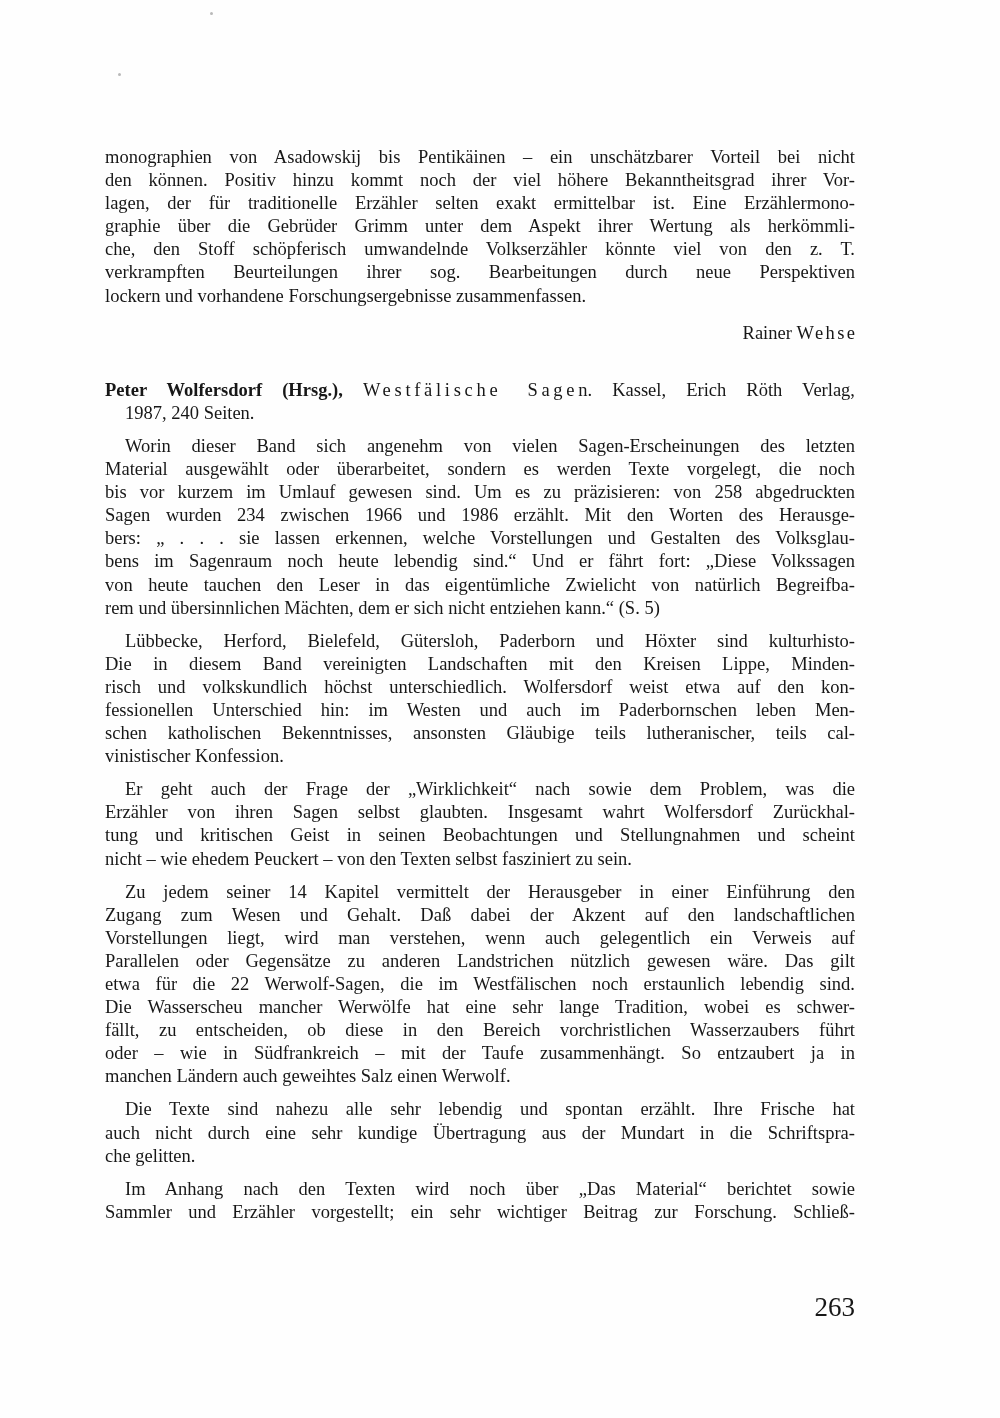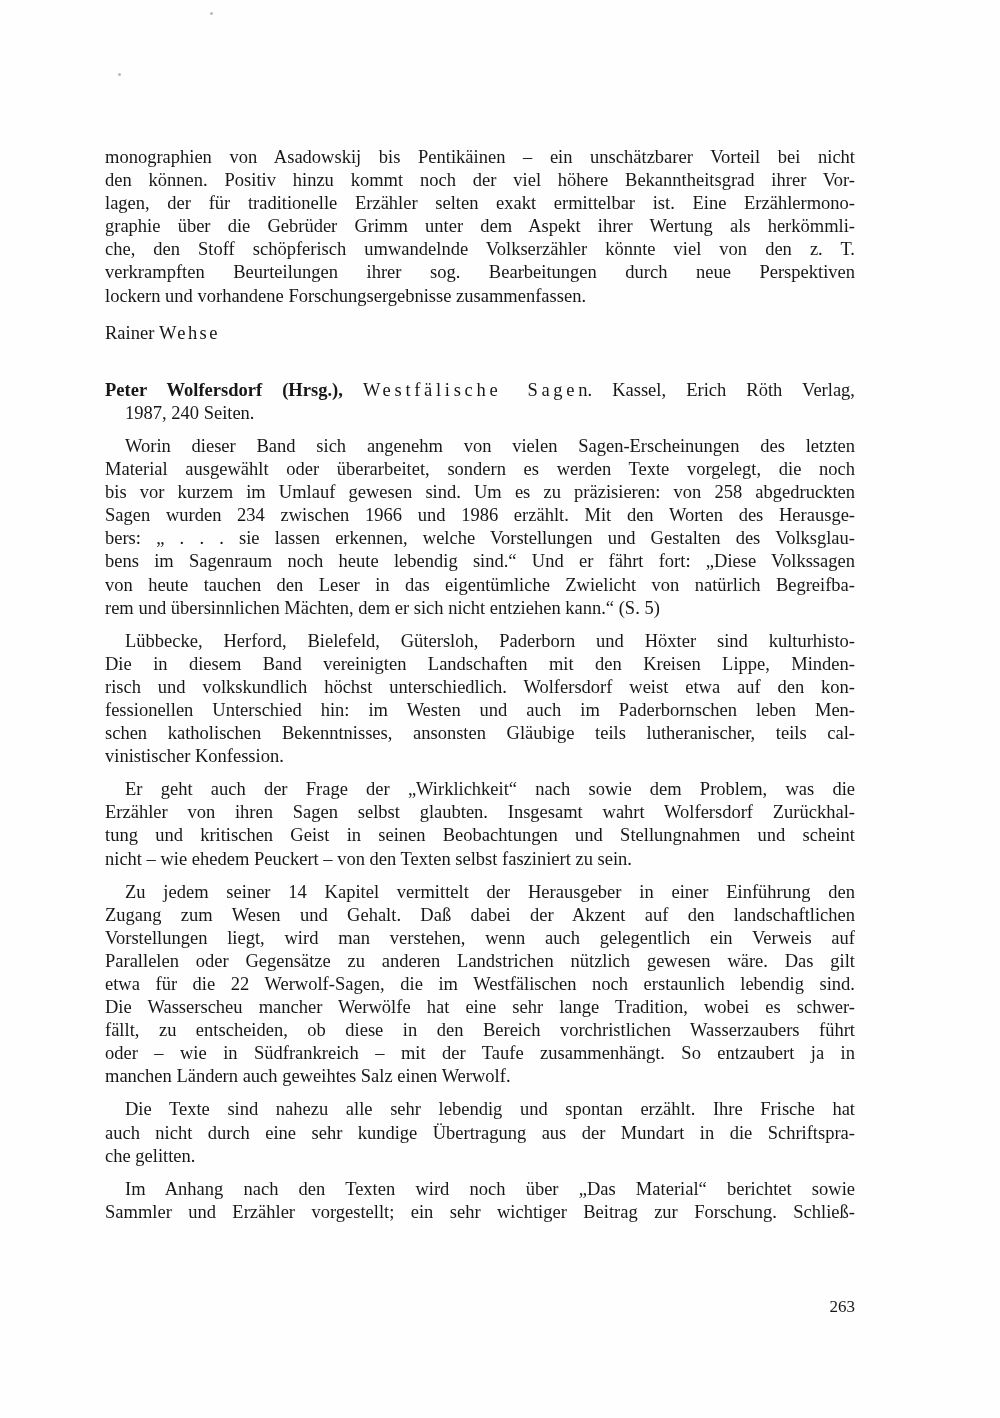--- a/index.html
+++ b/index.html
@@ -31,41 +31,41 @@
   }
   .line.last {
     text-align-last: left;
     -moz-text-align-last: left;
   }
   .para { margin: 10px 0 0 0; }
   .para.indent .line:first-child { text-indent: 20px; }
   #continued-paragraph { margin-top: 0; }
   .signature {
     margin-top: 14px;
-    text-align: left;
+    text-align: right;
   }
   .spaced {
     letter-spacing: 0.2em;
     margin-right: -0.2em;
     word-spacing: 0.12em;
   }
   .spaced-sm {
     letter-spacing: 0.13em;
     margin-right: -0.13em;
   }
   .bold { font-weight: bold; }
   .heading { margin-top: 34px; }
   .heading .indent-line { padding-left: 20px; }
   .page-number {
     position: absolute;
     left: 105px;
     top: 1294px;
     width: 750px;
     text-align: right;
-    font-size: 17px;
+    font-size: 27px;
     line-height: 26px;
   }
   
   .speck {
     position: absolute;
     background: #b9b9b9;
     border-radius: 50%;
     width: 3px;
     height: 3px;
   }

